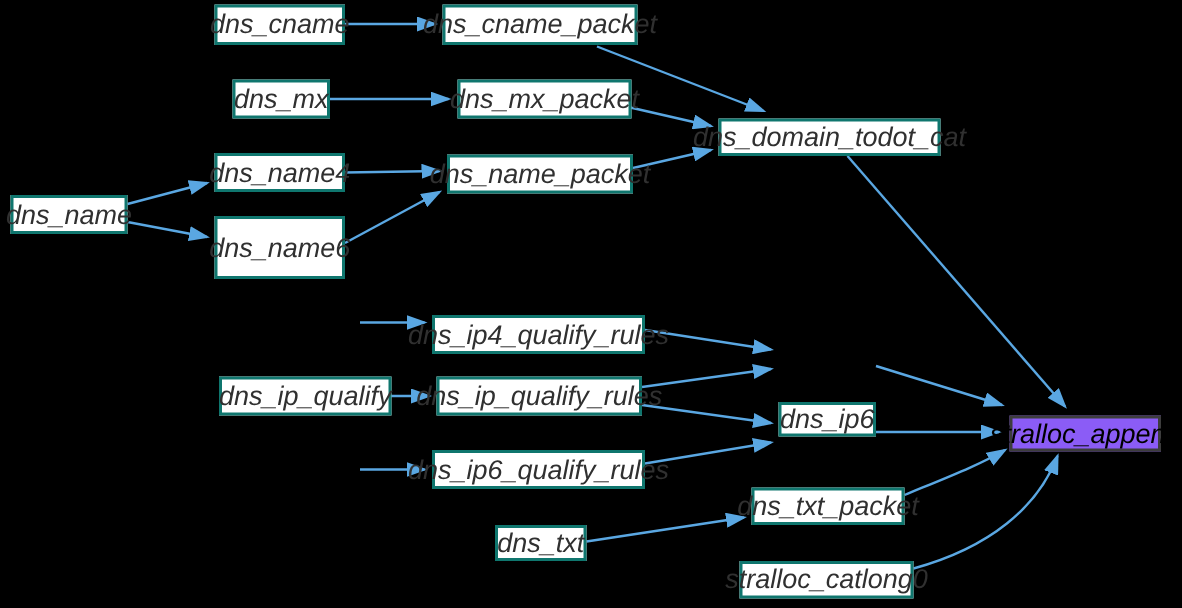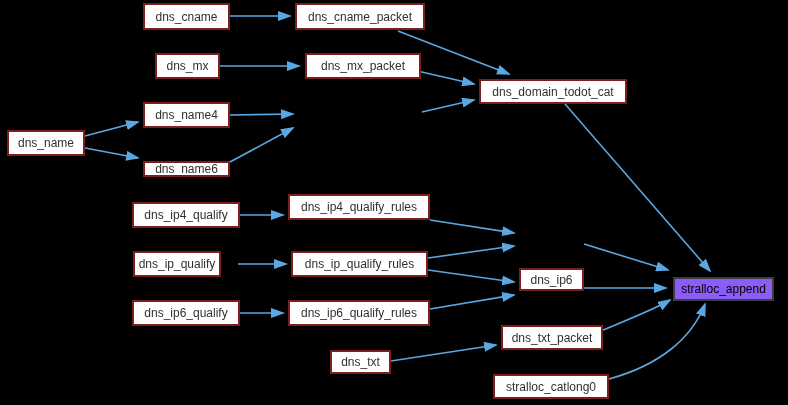--- a/index.html
+++ b/index.html
@@ -3,23 +3,23 @@
 <meta charset="utf-8">
 <style>
   html,body{margin:0;padding:0;background:#000;}
   .canvas{
     position:relative;width:788px;height:405px;background:#000;overflow:hidden;
     font-family:"Liberation Sans",sans-serif;
   }
   .edges{position:absolute;left:0;top:0;width:788px;height:405px;}
   .node{
     position:absolute;box-sizing:border-box;
-    background:#fff;border:2px solid #7f1d1d;color:#303030;
+    background:#fff;border:2px solid #0f766e;color:#303030;
     display:flex;align-items:center;justify-content:center;
-    font-size:12px;white-space:nowrap;cursor:pointer;
+    font-size:18px;white-space:nowrap;cursor:pointer;font-style:italic;
   }
   .node.highlight{background:#8b5cf6;border-color:#3d3d3d;color:#000;}
   .edge{stroke:#5aa7e2;stroke-width:1.6;fill:none;}
 </style>
 </head>
 <body>
 
 <div class="canvas">
 
   <svg class="edges" width="788" height="405" viewBox="0 0 788 405" xmlns="http://www.w3.org/2000/svg">
@@ -51,27 +51,26 @@
     <path class="edge" d="M603,330 C632,318 655,309 670,300" marker-end="url(#ah)"></path>
     <path class="edge" d="M609,379 C660,365 692,338 705,304" marker-end="url(#ah)"></path>
   </svg>
 
   <div class="node" style="left:143px;top:3px;width:87px;height:27px">dns_cname</div>
   <div class="node" style="left:295px;top:3px;width:130px;height:27px">dns_cname_packet</div>
   <div class="node" style="left:155px;top:53px;width:65px;height:26px">dns_mx</div>
   <div class="node" style="left:305px;top:53px;width:116px;height:26px">dns_mx_packet</div>
   <div class="node" style="left:7px;top:130px;width:78px;height:26px">dns_name</div>
   <div class="node" style="left:143px;top:102px;width:87px;height:26px">dns_name4</div>
-  <div class="node" style="left:143px;top:161px;width:87px;height:16px">dns_name6</div>
+  <div class="node" style="left:143px;top:144px;width:87px;height:42px">dns_name6</div>
+  <div class="node" style="left:298px;top:103px;width:124px;height:26px">dns_name_packet</div>
   <div class="node" style="left:479px;top:79px;width:148px;height:25px">dns_domain_todot_cat</div>
-  <div class="node" style="left:132px;top:202px;width:108px;height:26px">dns_ip4_qualify</div>
-  <div class="node" style="left:288px;top:194px;width:142px;height:26px">dns_ip4_qualify_rules</div>
-  <div class="node" style="left:133px;top:251px;width:88px;height:26px">dns_ip_qualify</div>
+  <div class="node" style="left:288px;top:210px;width:142px;height:26px">dns_ip4_qualify_rules</div>
+  <div class="node" style="left:146px;top:251px;width:115px;height:26px">dns_ip_qualify</div>
   <div class="node" style="left:291px;top:251px;width:137px;height:26px">dns_ip_qualify_rules</div>
-  <div class="node" style="left:132px;top:300px;width:108px;height:26px">dns_ip6_qualify</div>
   <div class="node" style="left:288px;top:300px;width:142px;height:26px">dns_ip6_qualify_rules</div>
   <div class="node" style="left:519px;top:268px;width:65px;height:23px">dns_ip6</div>
   <div class="node" style="left:330px;top:350px;width:61px;height:24px">dns_txt</div>
   <div class="node" style="left:501px;top:325px;width:102px;height:25px">dns_txt_packet</div>
   <div class="node" style="left:493px;top:374px;width:116px;height:25px">stralloc_catlong0</div>
   <div class="node highlight" style="left:673px;top:277px;width:101px;height:24px">stralloc_append</div>
 
 </div>
 
 </body></html>

